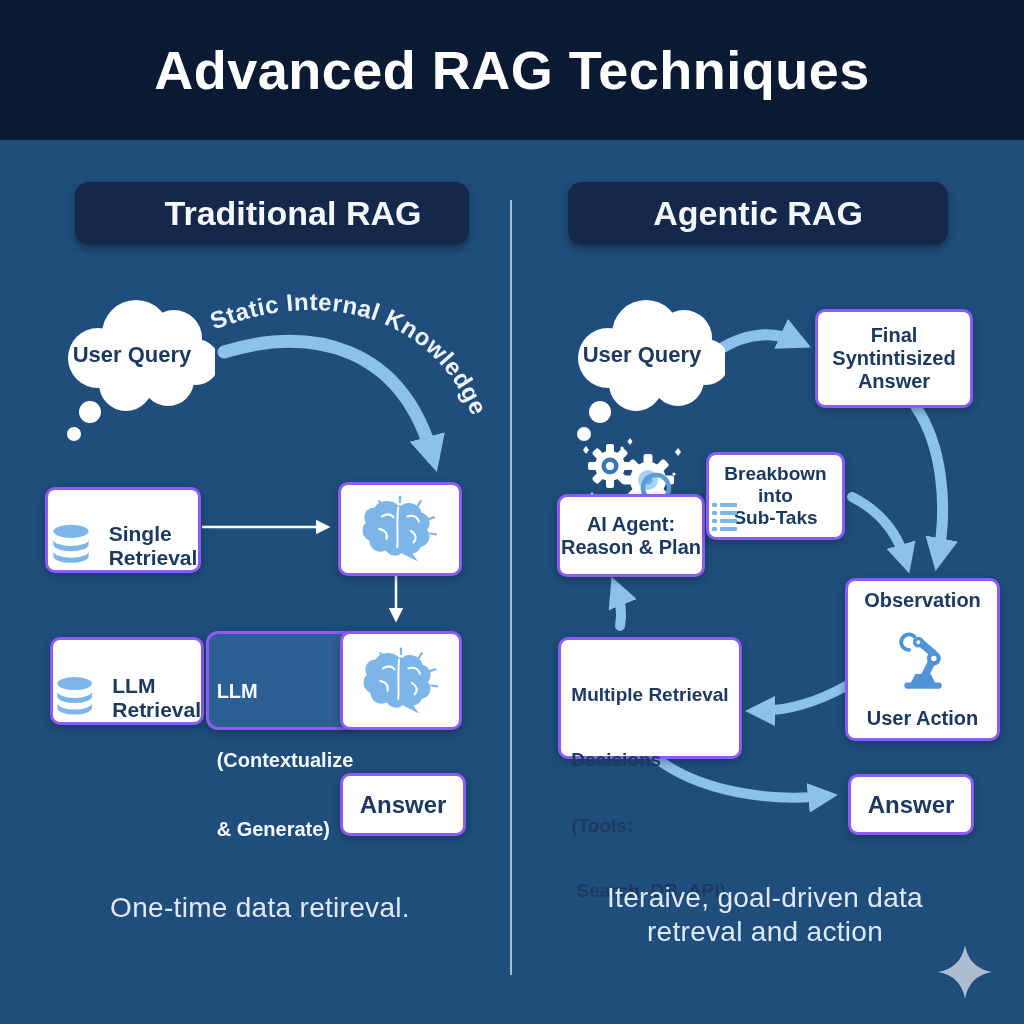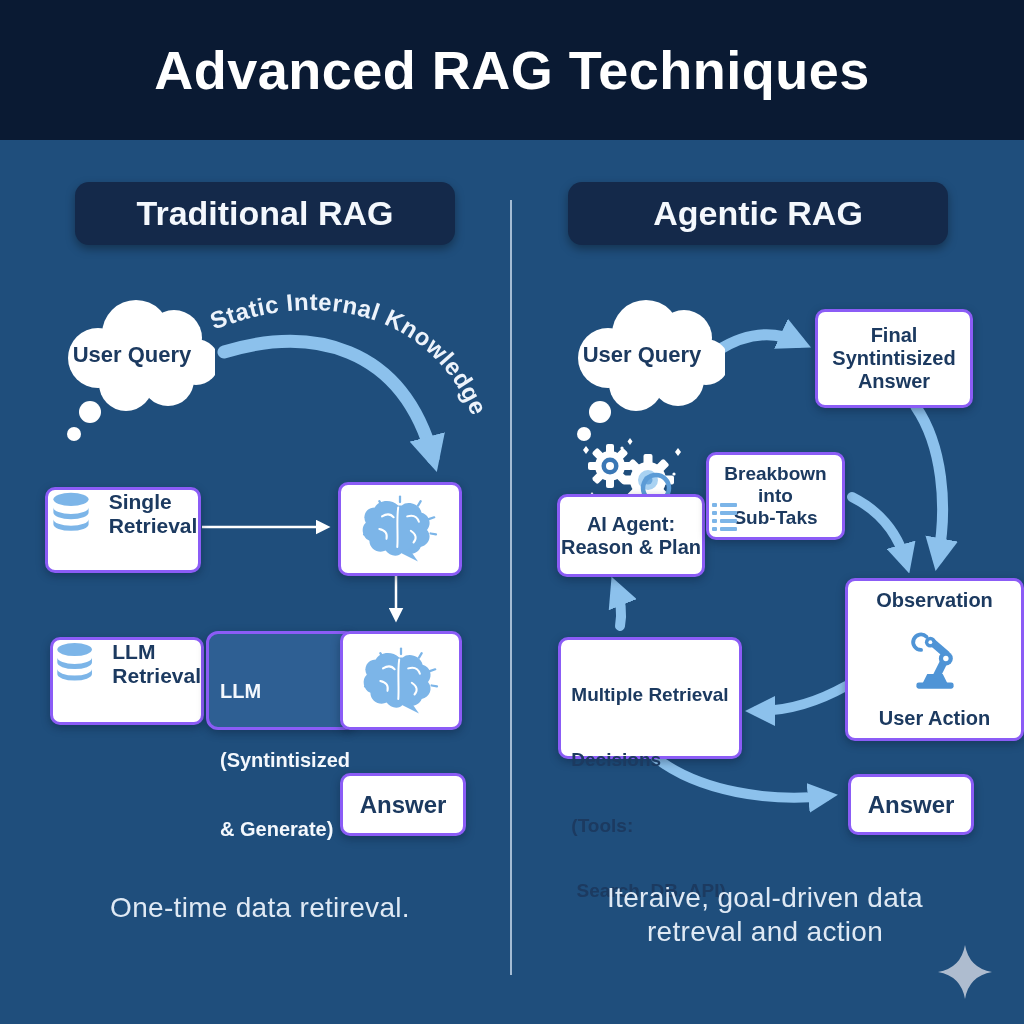--- a/index.html
+++ b/index.html
@@ -19,34 +19,34 @@
   .box{position:absolute;background:#ffffff;border:3px solid #8b5cf6;border-radius:10px;
     box-shadow:0 3px 8px rgba(5,20,40,.35);display:flex;align-items:center;justify-content:center;
     color:#1c3a60;font-weight:700;}
   .col{flex-direction:column;}
   .lines-left{align-items:flex-start;justify-content:center;}
   .lines-left div, .col div{line-height:1.15;white-space:pre;}
   .dark-box{background:#2e5f93;color:#f4f8fd;border-radius:12px;}
   .cloud-label{position:absolute;color:#1c3a60;font-weight:700;font-size:22px;text-align:center;}
   .caption{position:absolute;color:#dfe9f4;font-size:28px;font-weight:400;text-align:center;letter-spacing:.3px;}
   .abs{position:absolute;}
-  .icon-row{display:flex;align-items:flex-start;gap:16px;}
-  .obox{justify-content:space-between;flex-direction:column;padding:8px 16px;}
+  .icon-row{display:flex;align-items:flex-end;gap:16px;}
+  .obox{justify-content:space-between;flex-direction:column;padding:8px 4px;}
   .obox .ot{font-size:20px;} .obox .ob{font-size:20px;}
 </style>
 </head>
 <body>
 
 <div id="canvas">
 
   <div class="title-band">
     <div class="title">Advanced RAG Techniques</div>
   </div>
 
-  <div class="panel-header" style="left:75px;top:182px;width:380px;height:63px;">
+  <div class="panel-header" style="left:75px;top:182px;width:352px;height:63px;padding-left:42px;">
     <span>Traditional RAG</span>
   </div>
   <div class="panel-header" style="left:568px;top:182px;width:380px;height:63px;">
     <span>Agentic RAG</span>
   </div>
 
   <div class="divider"></div>
 
   <svg class="abs" style="left:0;top:0;" width="1024" height="1024" viewBox="0 0 1024 1024">
     <defs>
@@ -150,21 +150,21 @@
     </svg>
     <div>
       <div>LLM</div>
       <div>Retrieval</div>
     </div>
   </div>
 
   <div class="box dark-box lines-left" style="left:206px;top:631px;width:136px;height:93px;font-size:20px;padding-left:8px;">
     <div>
       <div>LLM</div>
-      <div>(Syntintisized</div>
+      <div>(Contextualize</div>
       <div>&amp; Generate)</div>
     </div>
   </div>
 
   <div class="box" style="left:340px;top:631px;width:116px;height:93px;">
     <svg width="92" height="72" viewBox="0 0 100 80">
       <g stroke="#7cb5e8" stroke-width="2.5" stroke-linecap="round">
         <line x1="50" y1="4" x2="50" y2="10"></line>
           <line x1="27" y1="9" x2="30" y2="14"></line>
         <line x1="73" y1="9" x2="70" y2="14"></line>

